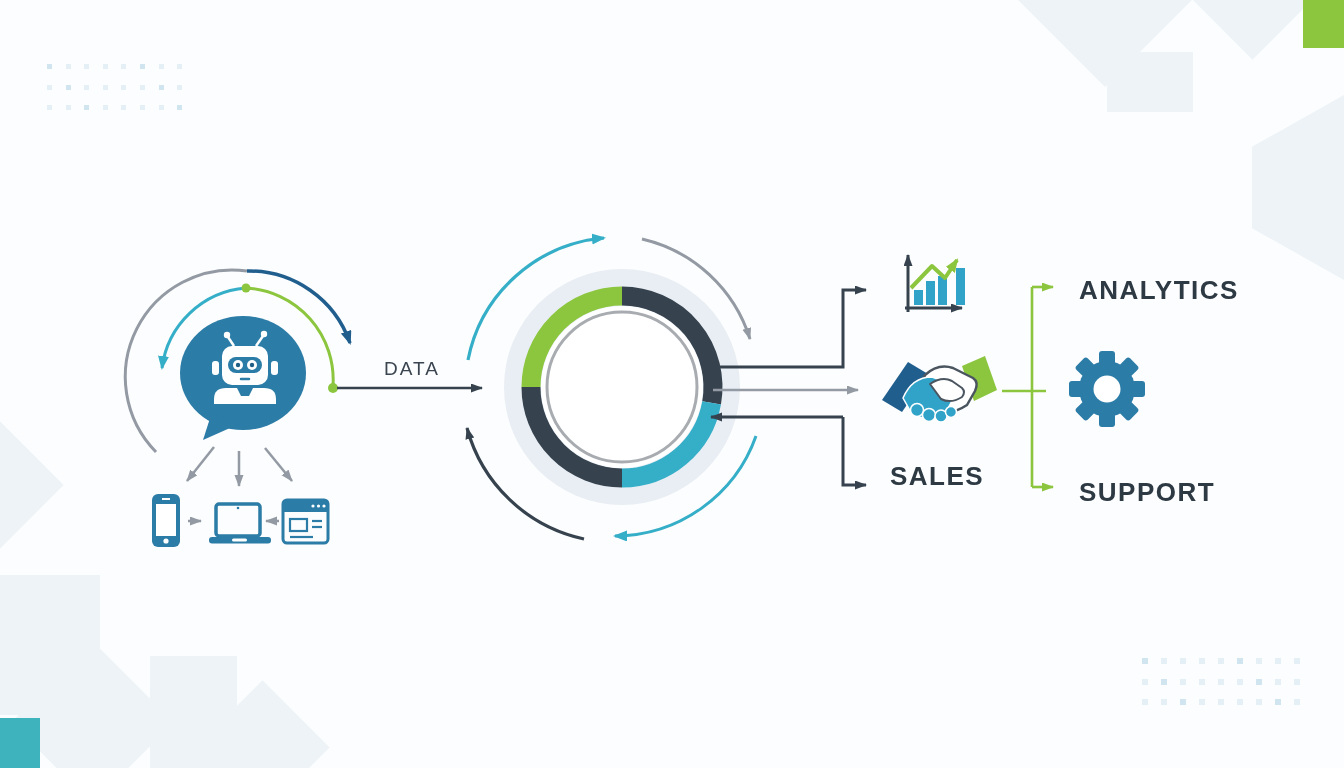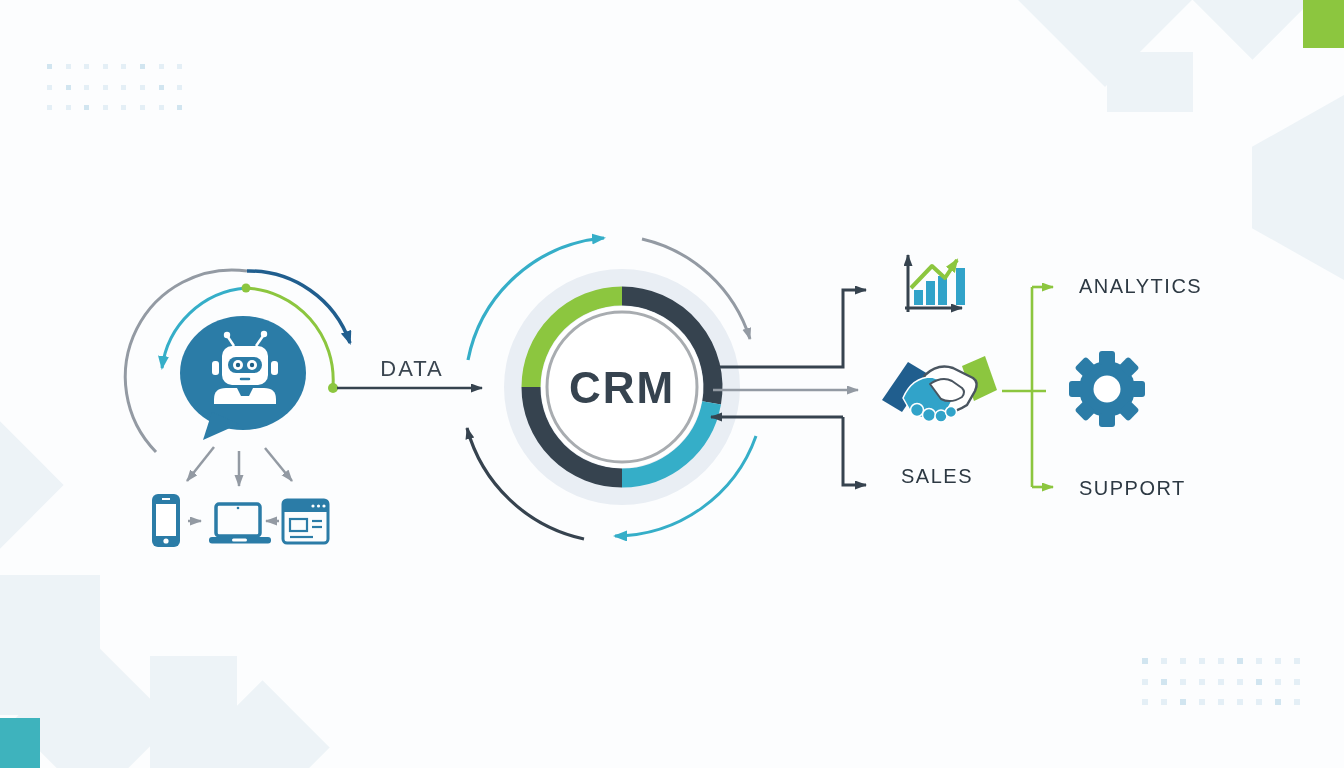--- a/index.html
+++ b/index.html
@@ -6,21 +6,21 @@
   .canvas{position:relative;width:1344px;height:768px;overflow:hidden;
           background:#fcfdfe;font-family:"Liberation Sans",sans-serif;}
   .shape{position:absolute;}
   .lt{background:var(--bg_shape);}
   .diamond{transform:rotate(45deg);}
   .dot{position:absolute;}
   svg{position:absolute;left:0;top:0;}
   .label{position:absolute;color:var(--text);font-weight:600;letter-spacing:2px;}
   .label.center{transform:translate(-50%,-50%);}
   .crm-text{font-size:44px;font-weight:bold;letter-spacing:2px;color:var(--slate);}
-  .small-label{font-size:20px;font-weight:400;letter-spacing:1.5px;}
+  .small-label{font-size:26px;font-weight:700;letter-spacing:1.5px;}
   
   .s-gray{stroke:var(--gray);} .s-slate{stroke:var(--slate);}
   .s-teal{stroke:var(--teal);} .s-navy{stroke:var(--navy);}
   .s-green{stroke:var(--green);} .s-blue{stroke:var(--blue);}
   .s-ring{stroke:var(--ring_gray);}
   .f-gray{fill:var(--gray);} .f-slate{fill:var(--slate);}
   .f-teal{fill:var(--teal);} .f-navy{fill:var(--navy);}
   .f-green{fill:var(--green);} .f-blue{fill:var(--blue);}
   .f-halo{fill:var(--halo);}
   .f-lblue{fill:var(--lightblue);}
@@ -247,19 +247,18 @@
         <rect x="1131" y="381" width="14" height="16" rx="3"></rect>
         <rect x="1099" y="351" width="16" height="14" rx="3" transform="rotate(45 1107 389)"></rect>
         <rect x="1099" y="413" width="16" height="14" rx="3" transform="rotate(45 1107 389)"></rect>
         <rect x="1069" y="381" width="14" height="16" rx="3" transform="rotate(45 1107 389)"></rect>
         <rect x="1131" y="381" width="14" height="16" rx="3" transform="rotate(45 1107 389)"></rect>
       </g>
       <circle cx="1107" cy="389" r="13.5" fill="#ffffff"></circle>
     </g>
   </svg>
 
-  <div class="label center" style="left:412px;top:369px;font-size:22px;font-weight:500;color:#3a4550;">DATA</div>
-  <div class="label center crm-text" style="left:622px;top:388px;">CRM</div>
+  <div class="label center" style="left:412px;top:369px;font-size:19px;font-weight:500;color:#3a4550;">DATA</div>
   <div class="label small-label" style="left:1079px;top:275px;">ANALYTICS</div>
   <div class="label center small-label" style="left:937px;top:476px;">SALES</div>
   <div class="label small-label" style="left:1079px;top:477px;">SUPPORT</div>
 
 </div>
 
 </body></html>

